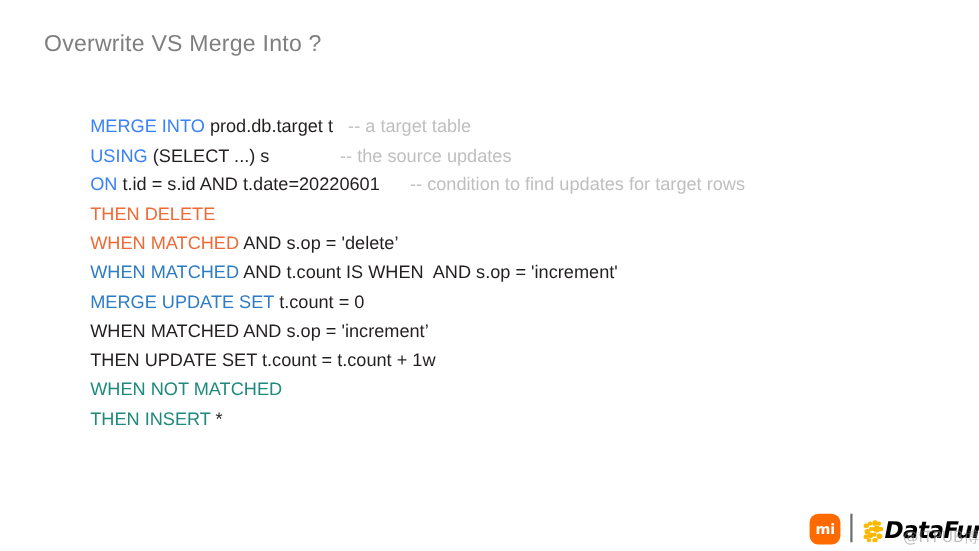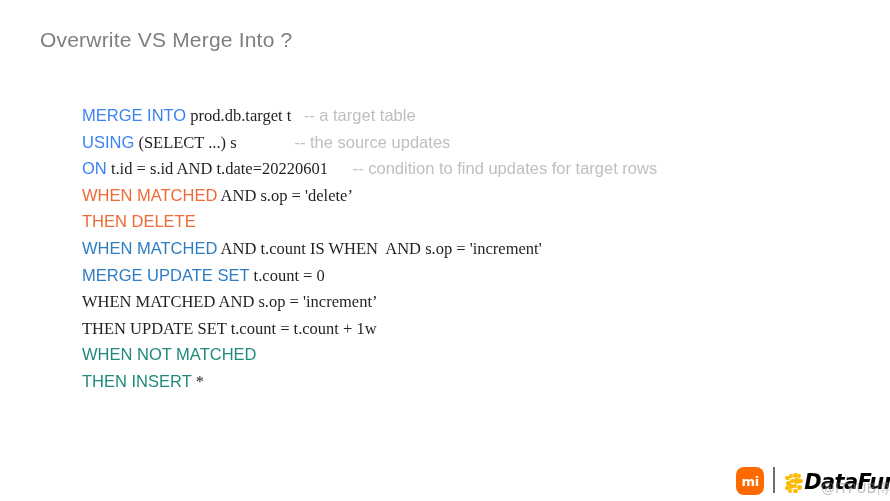--- a/index.html
+++ b/index.html
@@ -45,21 +45,21 @@
     white-space: nowrap;
   }
   .code-line {
     white-space: pre;
     height: 26.6px;
   }
   .kw-red    { color: #3b82f6; }
   .kw-orange { color: #ee6a36; }
   .kw-blue   { color: #2e7cc4; }
   .kw-teal   { color: #1f8a7c; }
-  .kw-black  { color: #231f20; font-family: Liberation Serif, serif; }
+  .kw-black  { color: #231f20; }
   .comment   { color: #bfbfbf; }
 
   
   #footer {
     position: absolute;
     left: 0;
     right: 0;
     bottom: 0;
     height: 46px;
   }
@@ -141,22 +141,22 @@
 <body>
 
 <div id="slide">
 
   <div id="slide-title">Overwrite VS Merge Into ?</div>
 
   <div id="code-block">
       <div class="code-line"><span class="kw-red">MERGE INTO</span><span class="kw-black"> prod.db.target t   </span><span class="comment">-- a target table</span></div>
       <div class="code-line"><span class="kw-red">USING</span><span class="kw-black"> (SELECT ...) s              </span><span class="comment">-- the source updates</span></div>
       <div class="code-line"><span class="kw-red">ON</span><span class="kw-black"> t.id = s.id AND t.date=20220601      </span><span class="comment">-- condition to find updates for target rows</span></div>
+      <div class="code-line"><span class="kw-orange">THEN DELETE</span></div>
       <div class="code-line"><span class="kw-orange">WHEN MATCHED</span><span class="kw-black"> AND s.op = 'delete’</span></div>
-      <div class="code-line"><span class="kw-orange">THEN DELETE</span></div>
       <div class="code-line"><span class="kw-blue">WHEN MATCHED</span><span class="kw-black"> AND t.count IS WHEN  AND s.op = 'increment'</span></div>
       <div class="code-line"><span class="kw-blue">MERGE UPDATE SET</span><span class="kw-black"> t.count = 0</span></div>
       <div class="code-line"><span class="kw-black">WHEN MATCHED AND s.op = 'increment’</span></div>
       <div class="code-line"><span class="kw-black">THEN UPDATE SET t.count = t.count + 1w</span></div>
       <div class="code-line"><span class="kw-teal">WHEN NOT MATCHED</span></div>
       <div class="code-line"><span class="kw-teal">THEN INSERT</span><span class="kw-black"> *</span></div>
     </div>
 
   <div id="footer">
     <div id="logo-group">

